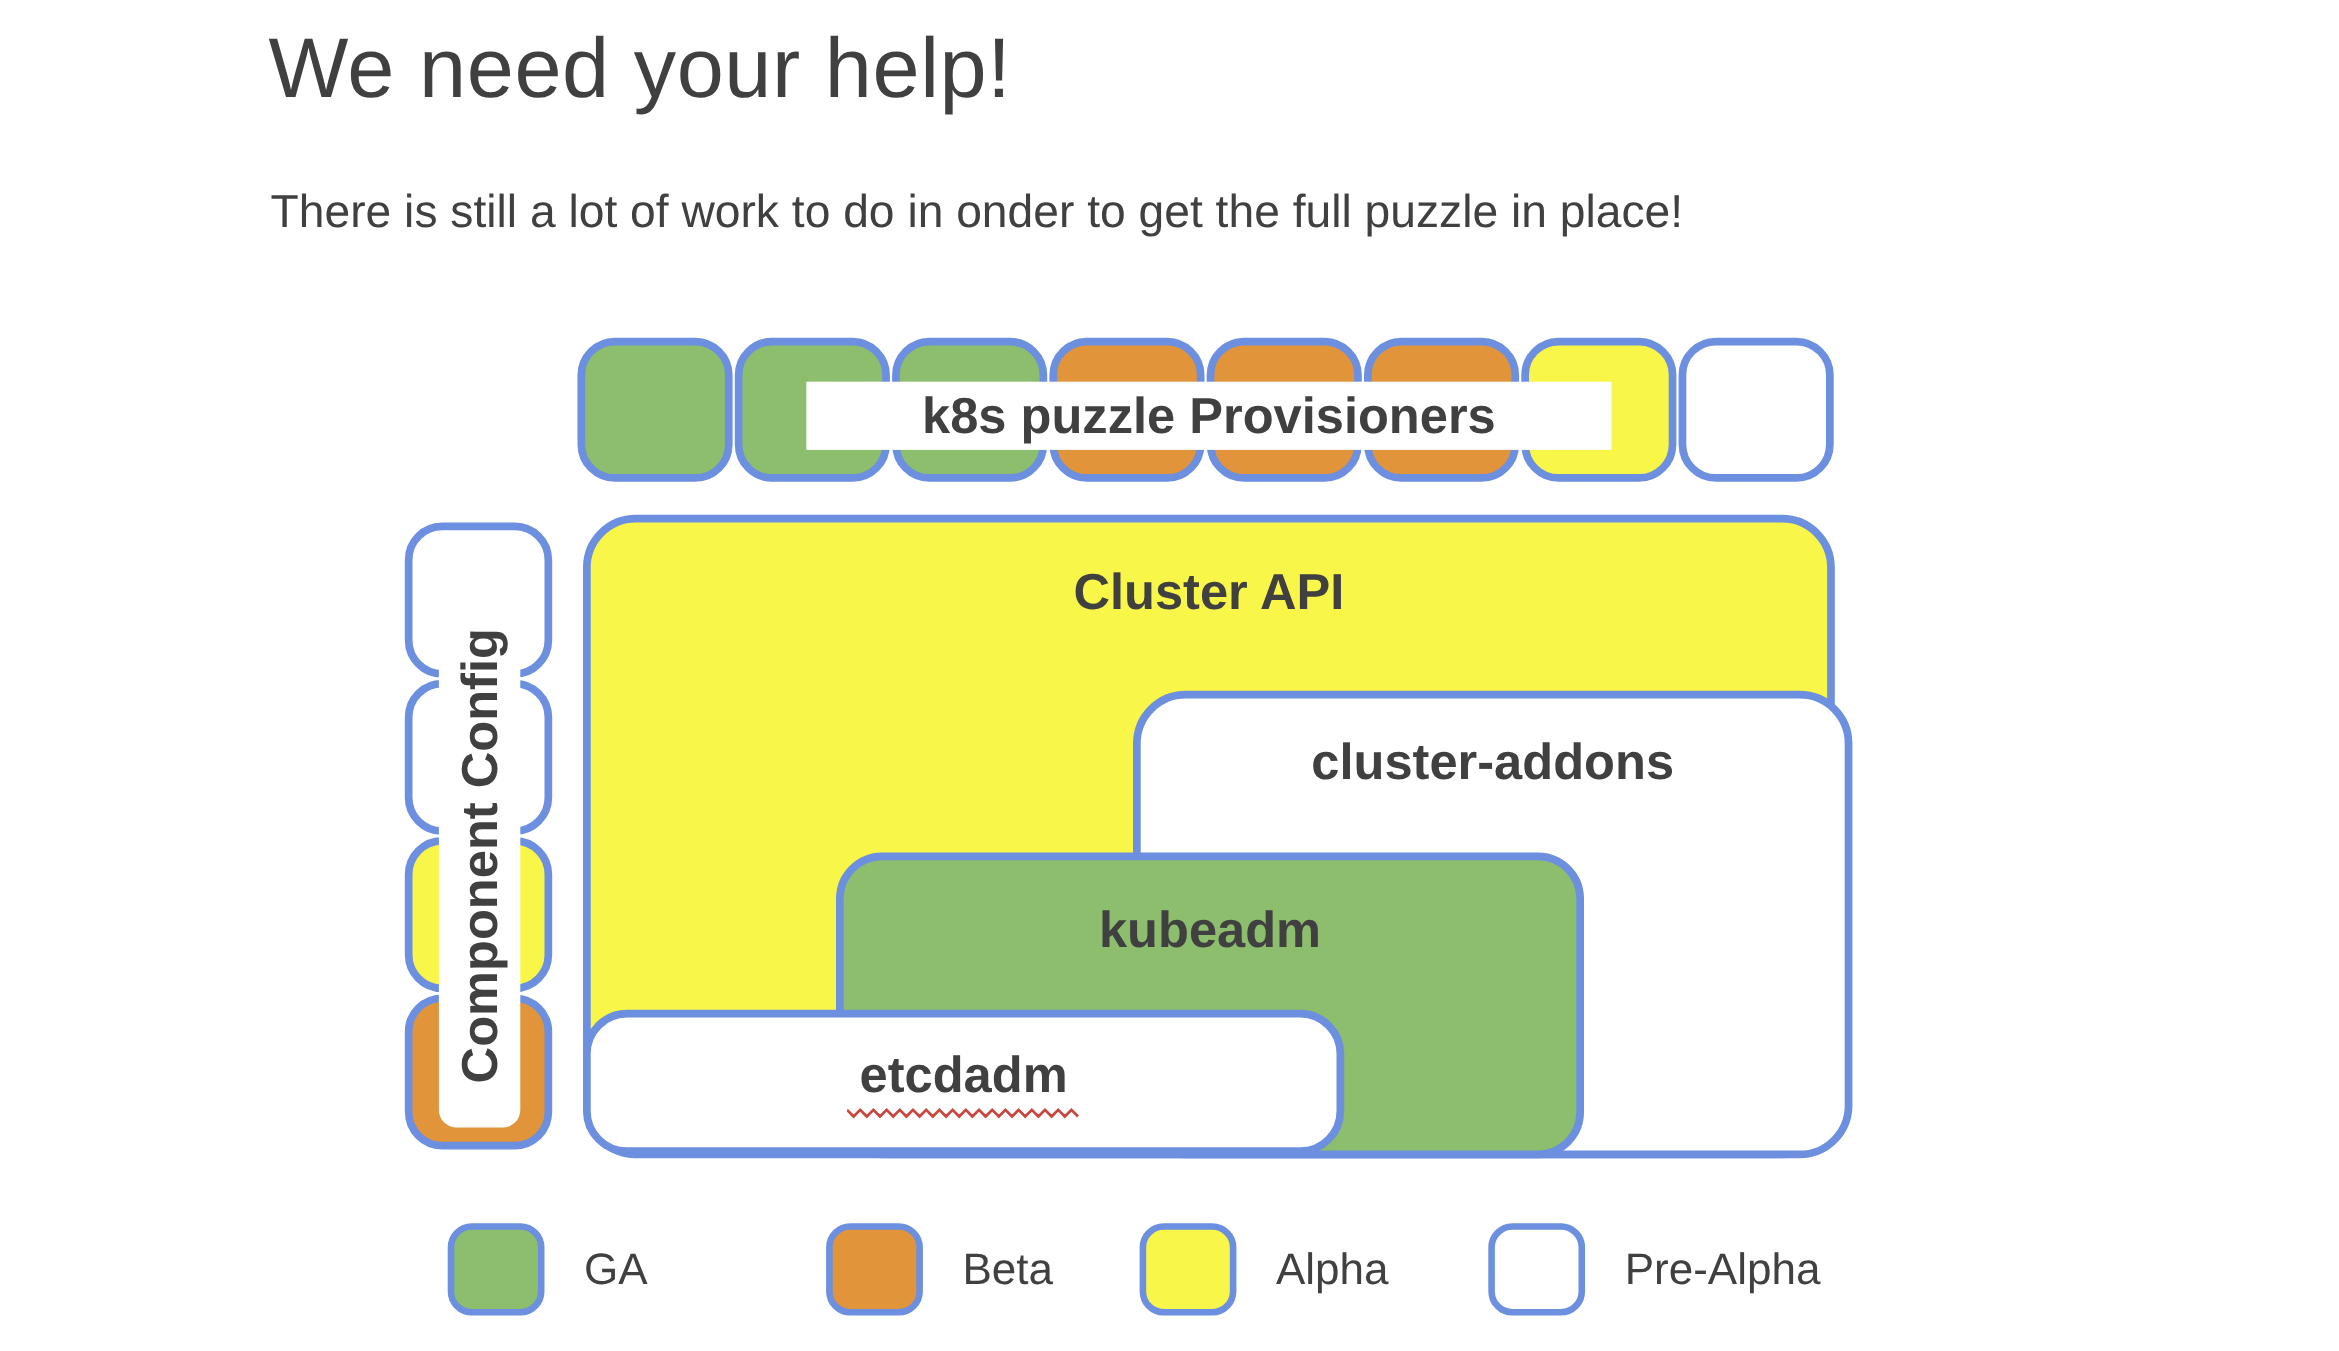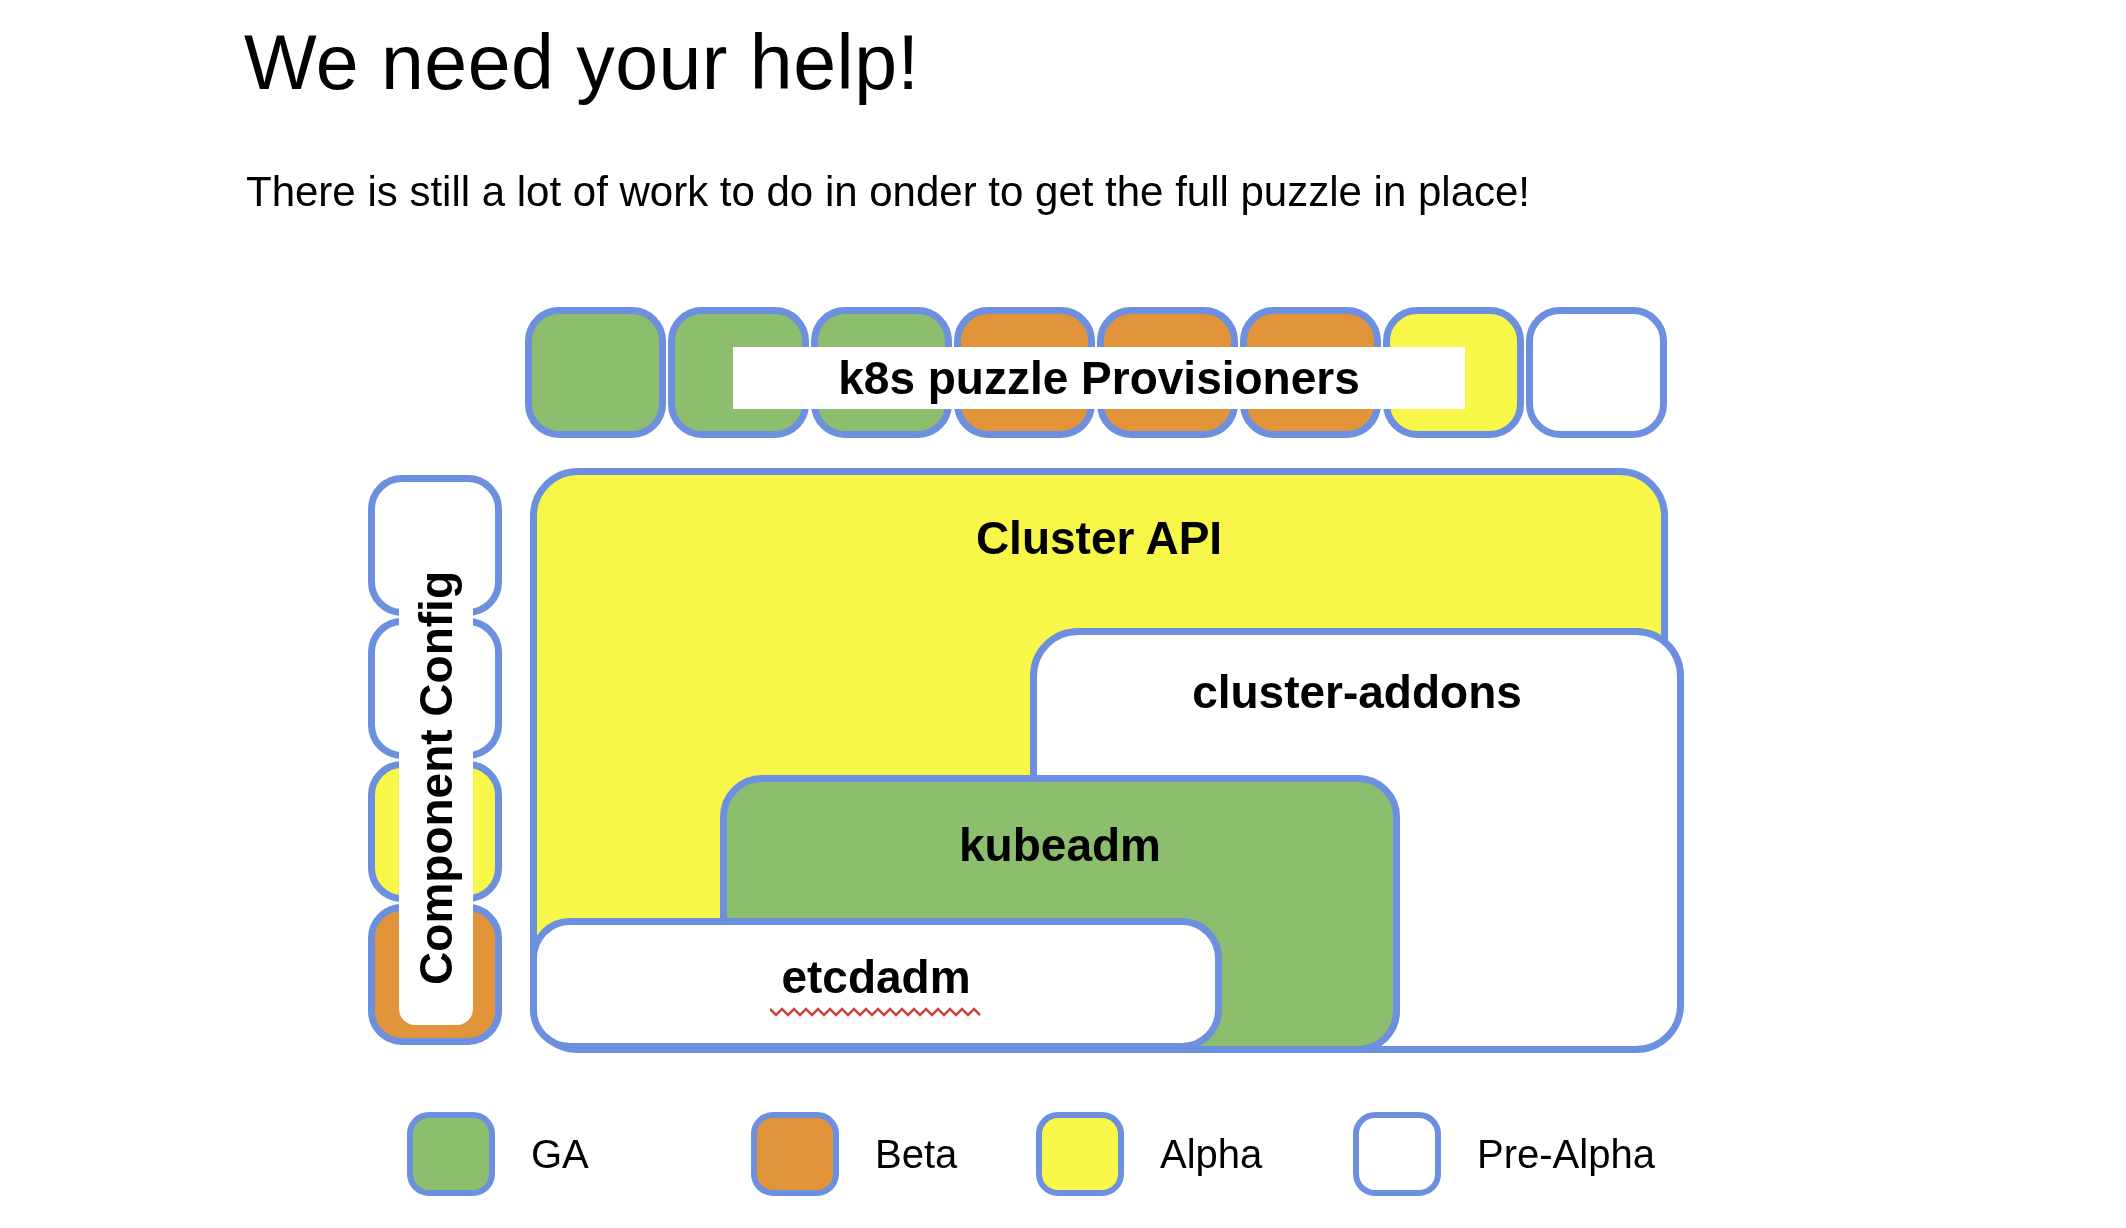--- a/index.html
+++ b/index.html
@@ -2,21 +2,21 @@
 <html><head>
 <meta charset="utf-8">
 <style>
   html, body { margin: 0; padding: 0; background: #ffffff; }
   .page {
     position: relative;
     width: 2126px;
     height: 1228px;
     background: #ffffff;
     font-family: "Liberation Sans", sans-serif;
-    color: #000000;
+    color: #404040;
     overflow: hidden;
   }
   .title {
     position: absolute;
     left: 244px; top: 18px;
     font-size: 77px;
     font-weight: 400;
     letter-spacing: 0.5px;
     white-space: nowrap;
   }
@@ -45,21 +45,21 @@
   }
   .box-label {
     width: 100%;
     text-align: center;
     font-size: 46px;
     font-weight: 700;
     white-space: nowrap;
   }
   #box-cluster-api   { left: 530px;  top: 468px; width: 1138px; height: 585px; z-index: 1; }
   #box-cluster-addons{ left: 1030px; top: 628px; width: 654px;  height: 425px; z-index: 2; }
-  #box-kubeadm       { left: 720px;  top: 775px; width: 680px;  height: 278px; z-index: 3; border-radius: 42px; }
+  #box-kubeadm       { left: 760px;  top: 775px; width: 680px;  height: 278px; z-index: 3; border-radius: 42px; }
   #box-etcdadm       { left: 530px;  top: 918px; width: 692px;  height: 132px; z-index: 4; border-radius: 40px;
                        display: flex; flex-direction: column; align-items: center; justify-content: center; }
   #box-cluster-api    .box-label { padding-top: 36px; }
   #box-cluster-addons .box-label { padding-top: 30px; }
   #box-kubeadm        .box-label { padding-top: 36px; }
 
   .prov-label {
     position: absolute;
     left: 733px; top: 347px; width: 732px; height: 62px;
     background: #ffffff;

